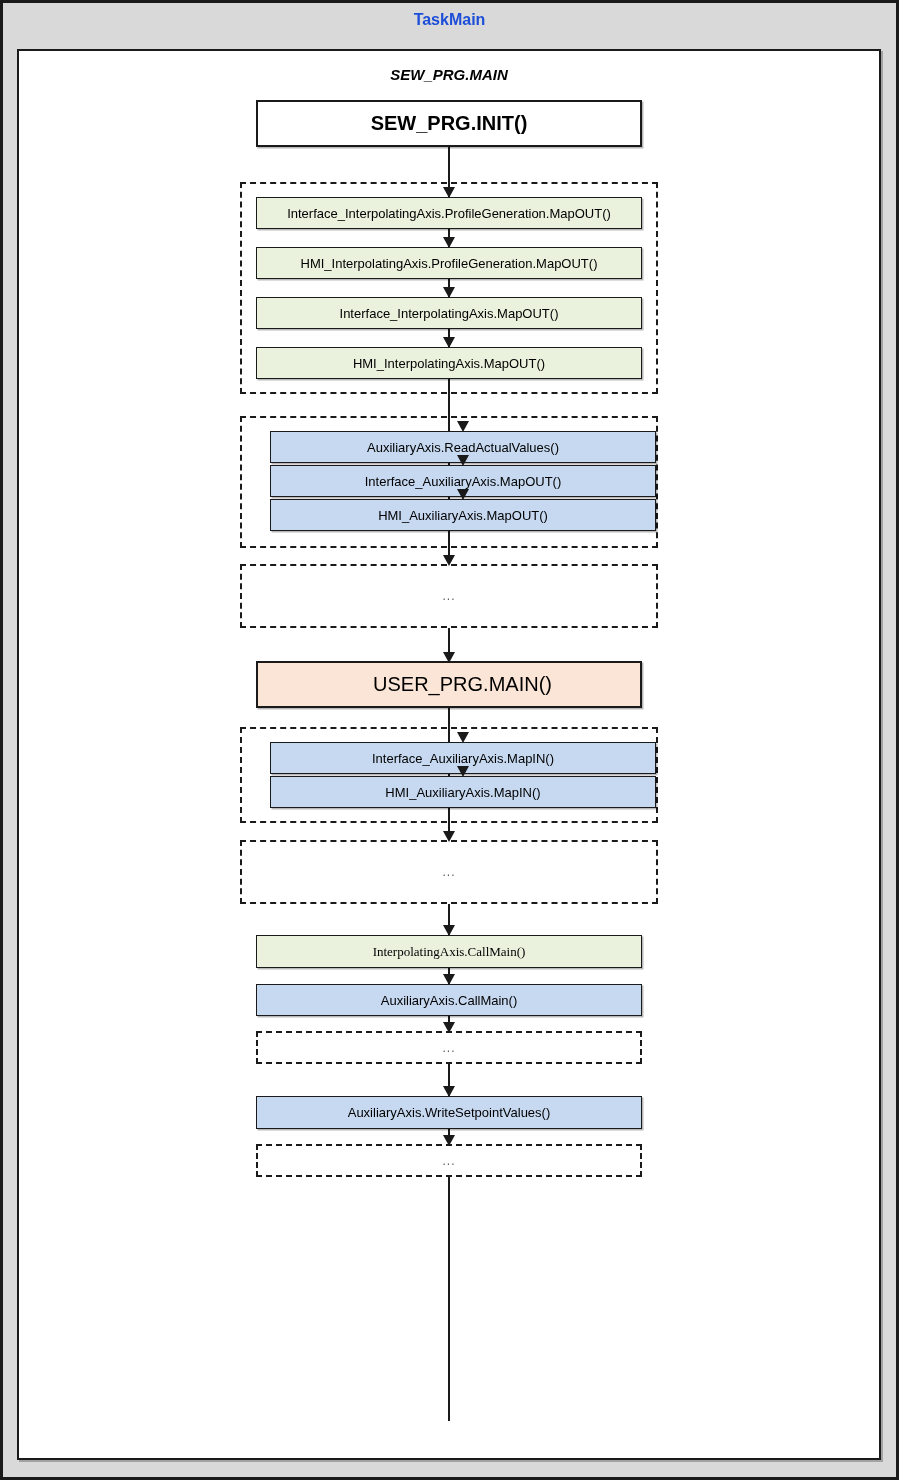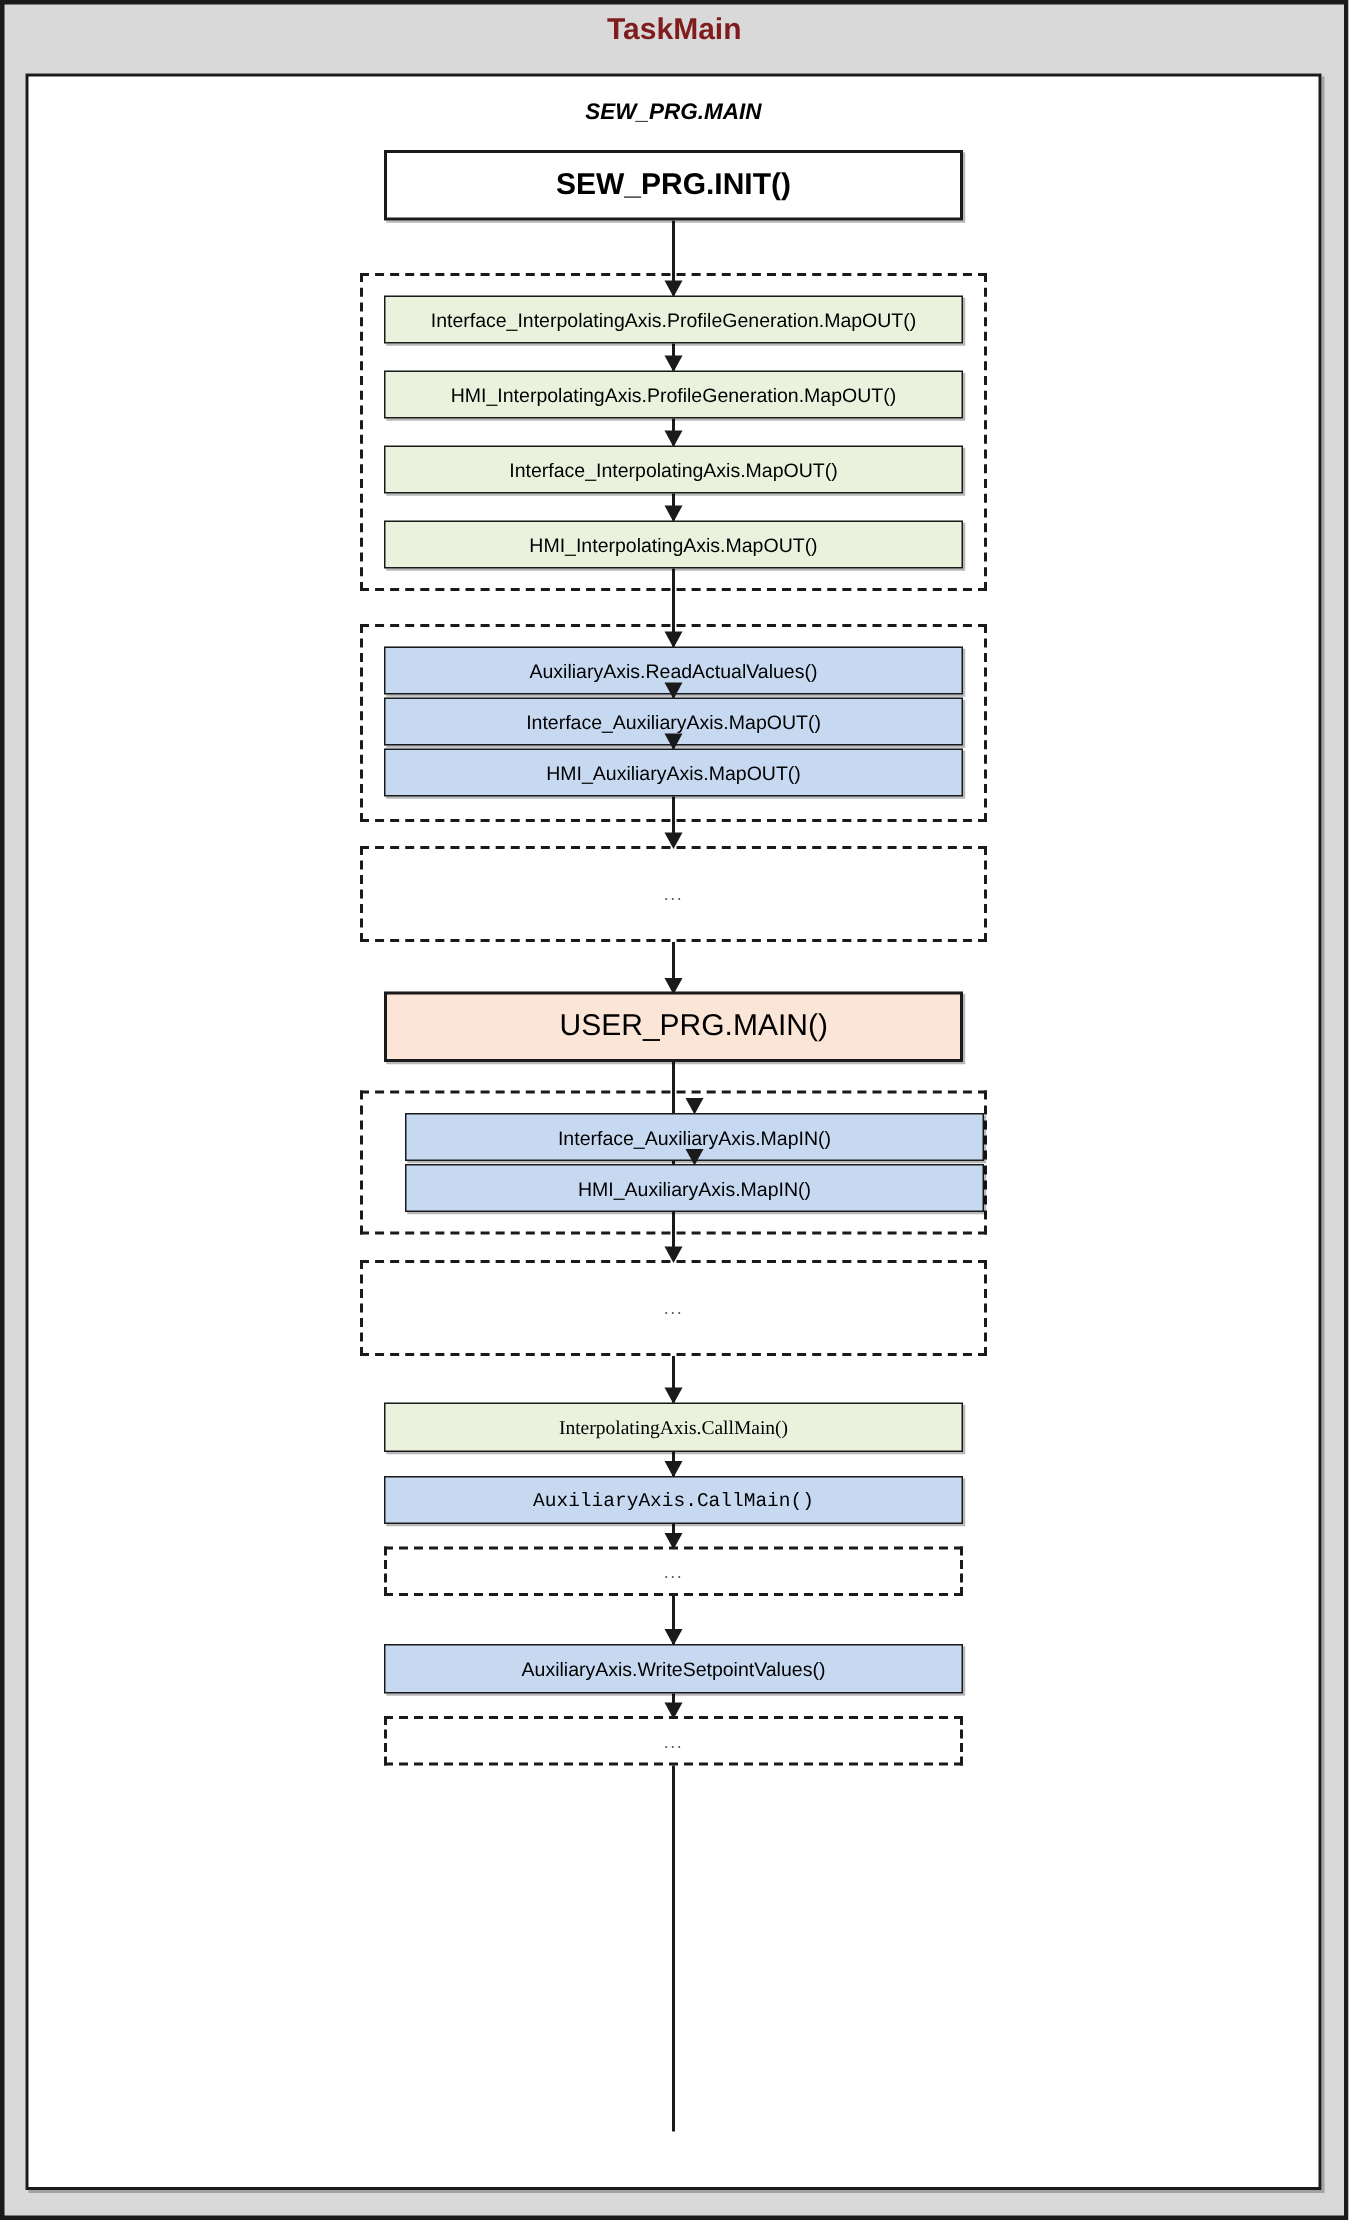--- a/index.html
+++ b/index.html
@@ -12,21 +12,21 @@
   .canvas{position:relative;width:899px;height:1480px;background:#fff;}
 
   
   .outer-frame{
     position:absolute;inset:0;
     background:var(--frame-bg);
     border:3px solid var(--line);
   }
   .outer-title{
     margin-top:7px;text-align:center;
-    font-size:20px;font-weight:bold;color:#7f1d1d;line-height:20px;
+    font-size:16px;font-weight:bold;color:#1d4ed8;line-height:20px;
   }
 
   
   .inner-frame{
     position:relative;
     margin:19px auto 0 14px;
     width:864px;height:1411px;
     background:var(--white);
     border:2px solid var(--line);
     box-shadow:2px 2px 0 rgba(0,0,0,0.25);
@@ -91,28 +91,28 @@
     top:-11px;left:50%;margin-left:-6px;
     width:0;height:0;
     border-left:6px solid transparent;
     border-right:6px solid transparent;
     border-top:11px solid var(--line);
   }
 
   
   .mt-init{margin-top:15px;}
   .mt-g1{margin-top:35px;}
-  .mt-g2{margin-top:22px;}
+  .mt-g2{margin-top:22px;align-items:flex-end;}
   .mt-e1{margin-top:16px;}
   .mt-user{margin-top:33px;padding-left:27px;}
   .mt-g3{margin-top:33px;}
   .mt-g4{margin-top:19px;align-items:flex-end;}
   .mt-e2{margin-top:17px;}
   .mt-cm1{margin-top:31px;font-family:Liberation Serif, serif;}
-  .mt-cm2{margin-top:16px;font-family:Liberation Mono, monospace;}
+  .mt-cm2{margin-top:16px;}
   .mt-e3{margin-top:15px;}
   .mt-ws{margin-top:32px;}
   .mt-e4{margin-top:15px;}
   .node.h33{height:33px;}
 </style>
 </head>
 <body>
 
 <div class="canvas">
   <div class="outer-frame">

